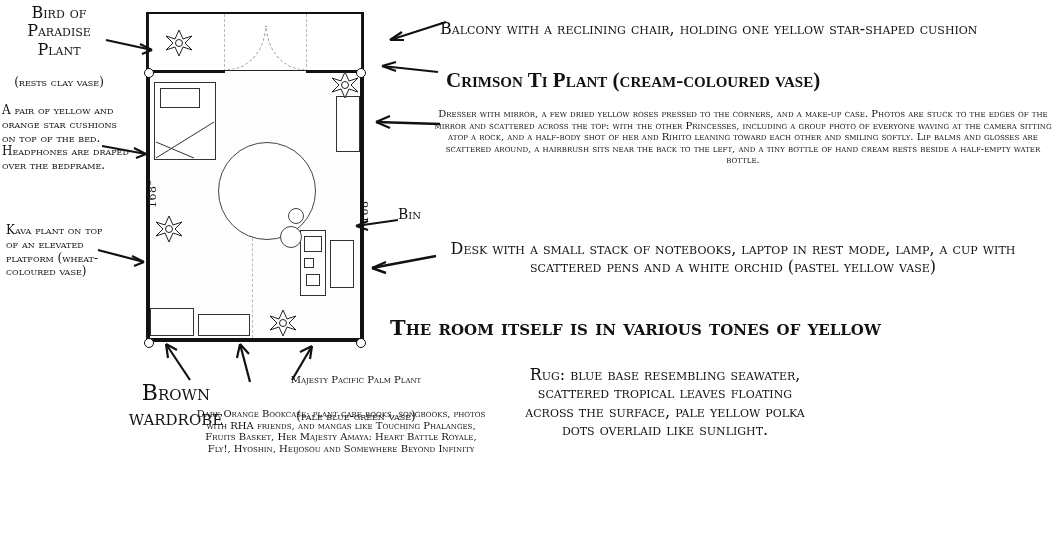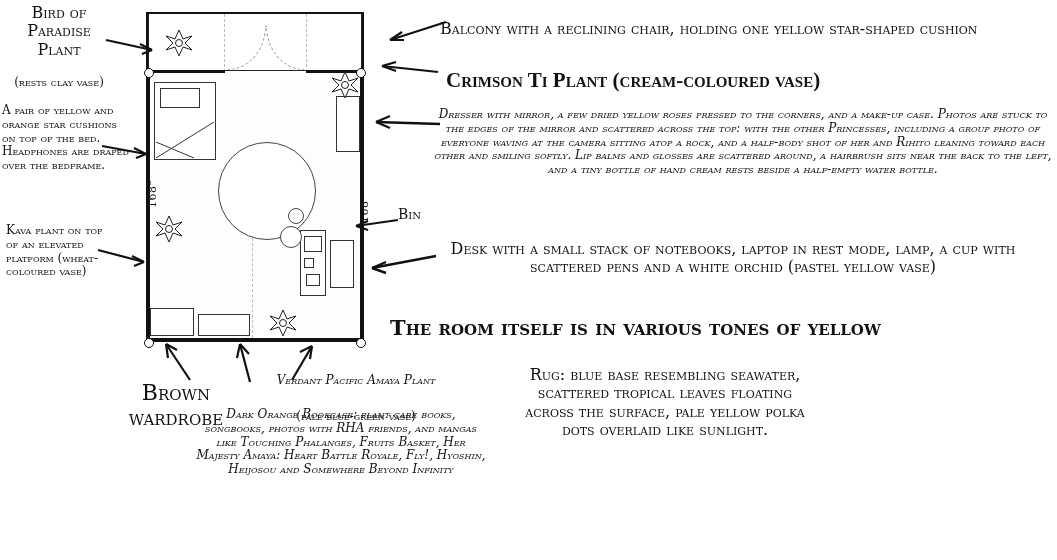--- a/index.html
+++ b/index.html
@@ -121,23 +121,22 @@
 
   .hdr-lg {
     font-size: 14px;
     font-variant: small-caps;
   }
   .hdr-md {
     font-size: 16px;
     font-variant: small-caps;
   }
   .body-md {
-    font-size: 12px;
-    font-variant: small-caps;
-    font-style: italic;
+    font-size: 10px;
+    font-variant: small-caps;
   }
   .body-sm {
     font-size: 12px;
     font-variant: small-caps;
   }
   .big-title {
     font-size: 21px;
     font-variant: small-caps;
     font-weight: 600;
   }
@@ -302,20 +301,20 @@
   <svg class="arrow" style="left:232px; top:340px; width:26px; height:44px;" viewBox="0 0 26 44">
     <path d="M18 42 L8 4" stroke="#111" stroke-width="2.2" fill="none"></path>
     <path d="M8 4 L5 18 M8 4 L17 14" stroke="#111" stroke-width="2.2" fill="none"></path>
   </svg>
 
   <svg class="arrow" style="left:286px; top:340px; width:32px; height:42px;" viewBox="0 0 32 42">
     <path d="M6 40 L26 6" stroke="#111" stroke-width="2.2" fill="none"></path>
     <path d="M26 6 L14 12 M26 6 L24 19" stroke="#111" stroke-width="2.2" fill="none"></path>
   </svg>
 
-  <div class="ann t-center body-md" style="left:248px; top:374px; width:216px;">Verdant Pacific Amaya Plant</div>
+  <div class="ann t-center body-md" style="left:248px; top:374px; width:216px;">Majesty Pacific Palm Plant</div>
   <div class="ann t-center body-sm" style="left:254px; top:394px; width:204px;margin-top:16px;">(pale blue-green vase)</div>
 
   <div class="ann t-center body-md" style="left:196px; top:408px; width:290px;">Dark Orange Bookcase: plant care books, songbooks, photos with RHA friends, and mangas like Touching Phalanges, Fruits Basket, Her Majesty Amaya: Heart Battle Royale, Fly!, Hyoshin, Heijosou and Somewhere Beyond Infinity</div>
 
   <div class="ann t-center hdr-md" style="left:515px; top:366px; width:300px;">Rug: blue base resembling seawater, scattered tropical leaves floating across the surface, pale yellow polka dots overlaid like sunlight.</div>
 
 </div>
 
 </body></html>

